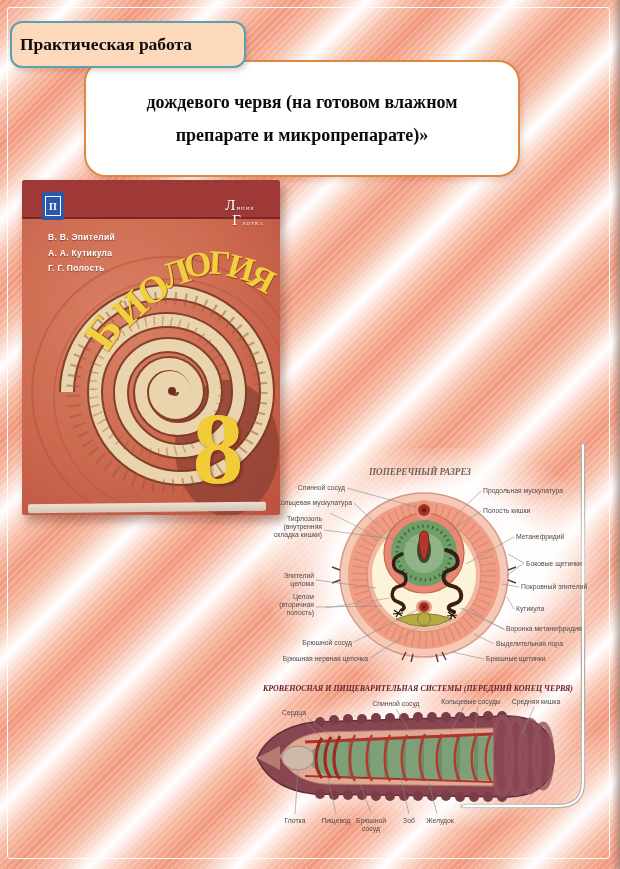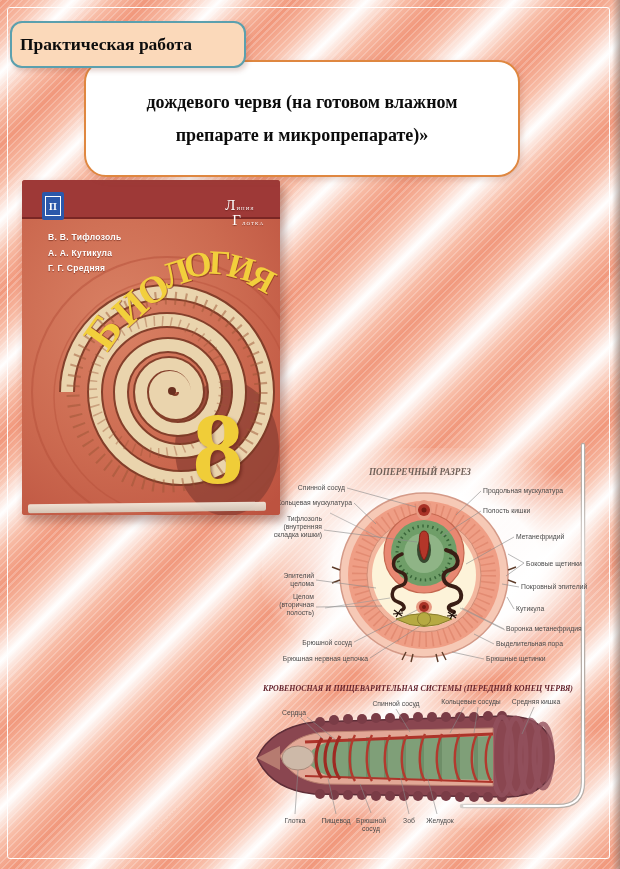--- a/index.html
+++ b/index.html
@@ -104,23 +104,23 @@
     </svg>
     <div class="book-band"></div>
     <div class="pub-logo">
       <i>П</i>
     </div>
     <div class="brand">
       <div class="bl l1">Линия</div>
       <div class="bl l2">Глотка</div>
     </div>
     <div class="authors">
-      <div>В. В. Тифлозоль</div>
+      <div>В. В. Эпителий</div>
       <div>А. А. Кутикула</div>
-      <div>Г. Г. Средняя</div>
+      <div>Г. Г. Полость</div>
     </div>
     <div class="bio-letter" style="left:81px;top:152px;font-size:46px;transform:translate(-50%,-50%) rotate(-55deg)">Б</div>
     <div class="bio-letter" style="left:108px;top:128px;font-size:40px;transform:translate(-50%,-50%) rotate(-42deg)">И</div>
     <div class="bio-letter" style="left:131px;top:109px;font-size:38px;transform:translate(-50%,-50%) rotate(-30deg)">О</div>
     <div class="bio-letter" style="left:154px;top:93px;font-size:36px;transform:translate(-50%,-50%) rotate(-18deg)">Л</div>
     <div class="bio-letter" style="left:176px;top:85px;font-size:35px;transform:translate(-50%,-50%) rotate(-8deg)">О</div>
     <div class="bio-letter" style="left:198px;top:83px;font-size:34px;transform:translate(-50%,-50%) rotate(3deg)">Г</div>
     <div class="bio-letter" style="left:219px;top:88px;font-size:34px;transform:translate(-50%,-50%) rotate(15deg)">И</div>
     <div class="bio-letter" style="left:240px;top:99px;font-size:34px;transform:translate(-50%,-50%) rotate(28deg)">Я</div>
     <div class="grade8">8</div>

